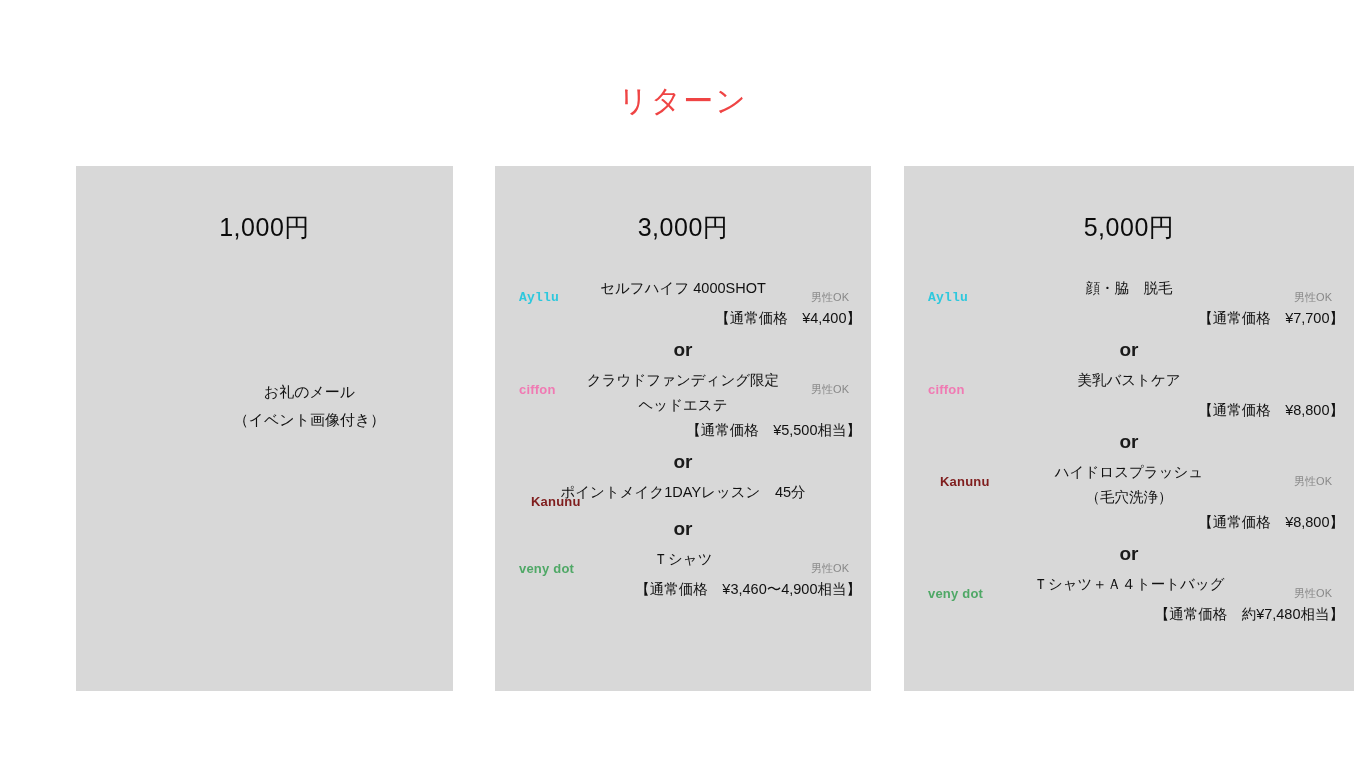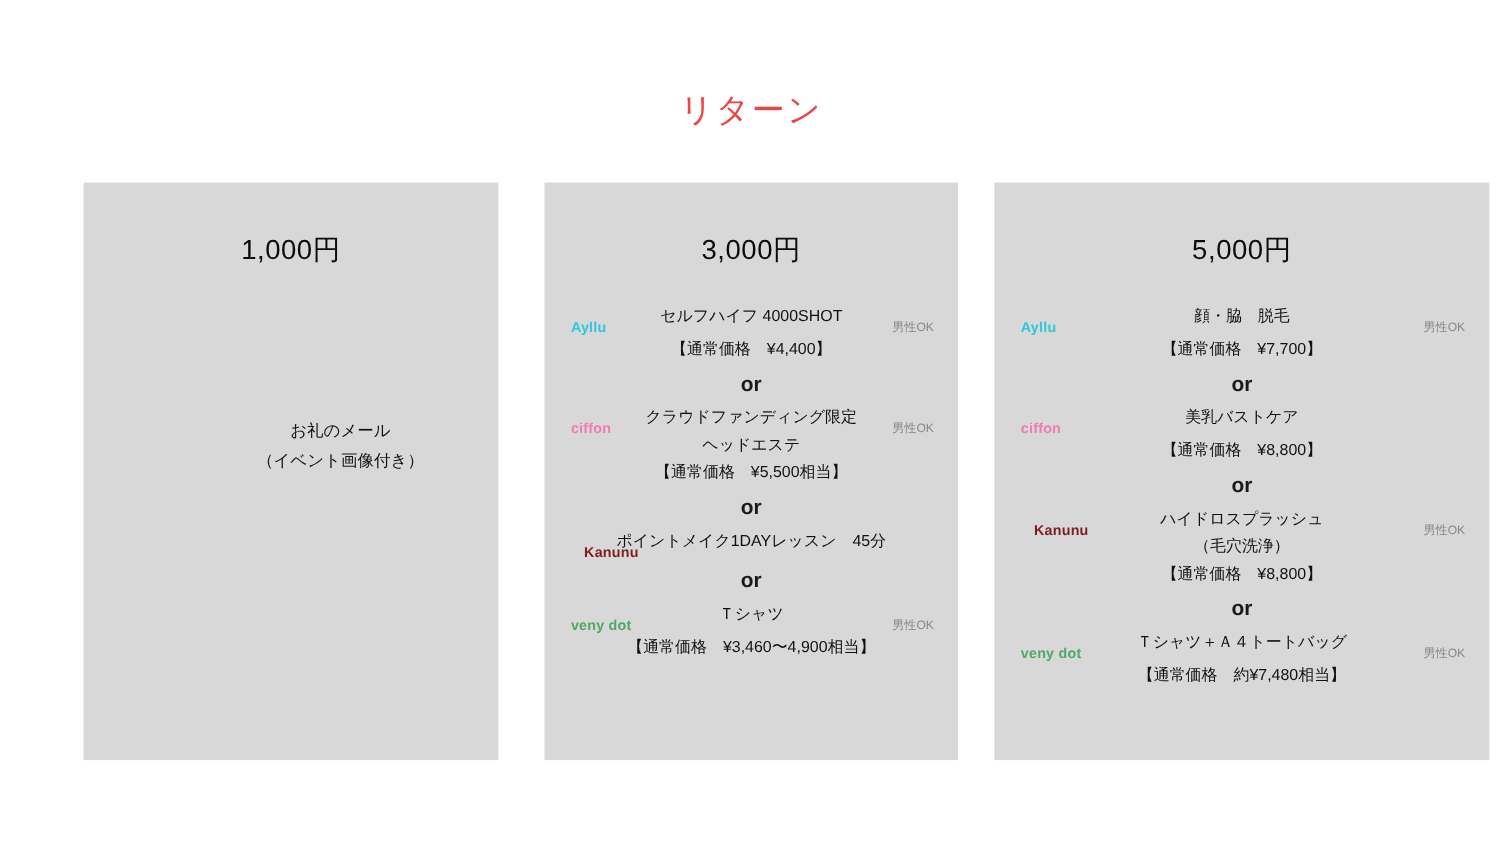--- a/index.html
+++ b/index.html
@@ -98,21 +98,21 @@
 
   .brand {
     position: absolute;
     left: 14px;
     top: 14px;
     font-size: 13px;
     font-weight: 700;
     letter-spacing: 0.2px;
     white-space: nowrap;
   }
-  .brand-ayllu   { color: #2ec8dd; }
+  .brand-ayllu   { color: #2ec8dd; font-family: Liberation Mono, monospace; }
   .brand-ciffon  { color: #f07ab3; }
   .brand-kanunu  { color: #7f1d1d; padding-left: 12px; }
   .brand-veny    { color: #4fa866; }
 
   .male-ok {
     position: absolute;
     right: 12px;
     top: 14px;
     font-size: 11px;
     color: #888888;
@@ -121,21 +121,21 @@
 
   .reward-text {
     margin: 0 auto;
     width: 78%;
     text-align: center;
     font-size: 14.5px;
     line-height: 25px;
     color: #111111;
   }
   .reward-price {
-    text-align: center;
+    text-align: right;
     font-size: 14.5px;
     line-height: 25px;
     color: #111111;
   }
 
   .or-sep {
     text-align: center;
     font-size: 19px;
     font-weight: 700;
     color: #1a1a1a;

